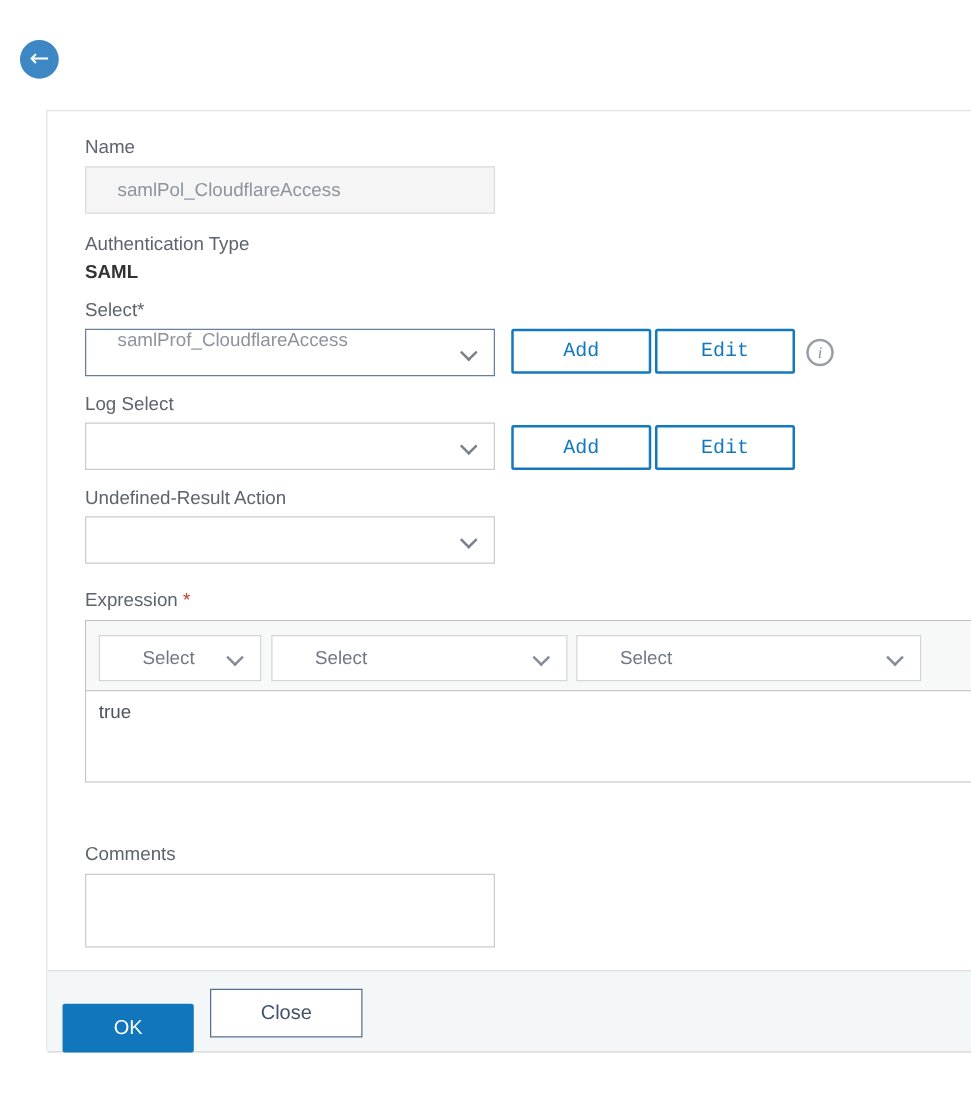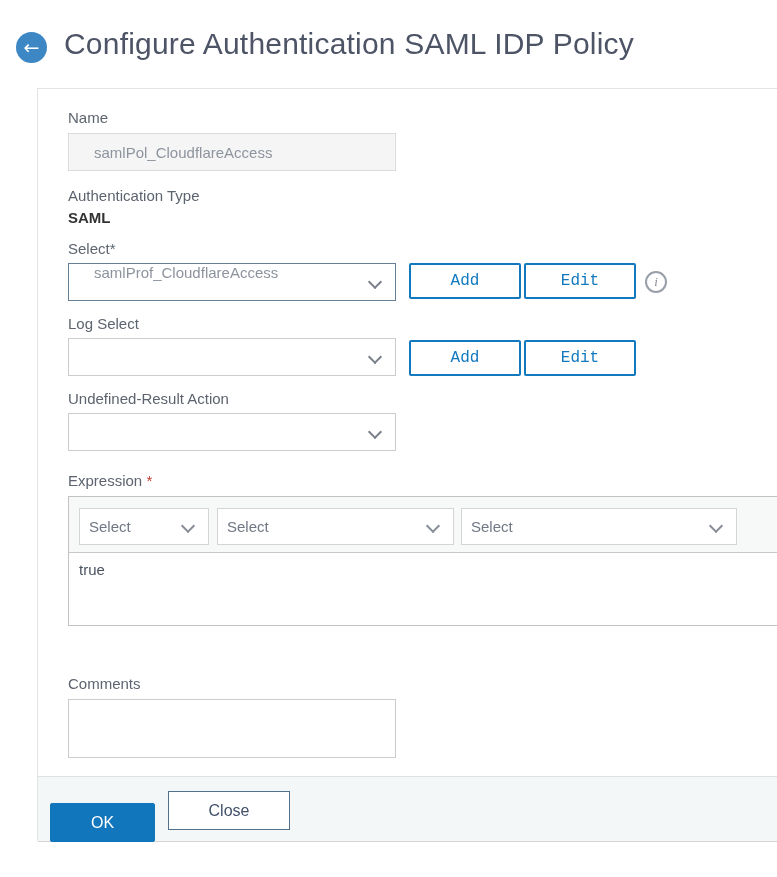--- a/index.html
+++ b/index.html
@@ -68,21 +68,21 @@
     position:absolute; left:30px; top:407px; width:760px; height:130px;
     border:1px solid #c2c2c2; background:#fff;
   }
   .expr-head {
     position:relative; height:56px; background:#f7f8f8;
     border-bottom:1px solid #c9c9c9;
   }
   .expr-select {
     position:absolute; top:11px; height:37px; background:#fff;
     border:1px solid #d5d5d5; font-size:15px; color:#707785;
-    display:flex; align-items:center; padding-left:9px; cursor:pointer;
+    display:flex; align-items:center; padding-left:34px; cursor:pointer;
   }
   .expr-select .chev { top:12px; border-color:#868d96; }
   .expr-body {
     width:100%; height:72px; border:none; resize:none; outline:none;
     font-family:"Liberation Sans", sans-serif; font-size:15px; color:#4b5260;
     padding:8px 10px; background:#fff;
   }
   .comments-area {
     position:absolute; left:30px; top:610px; width:328px; height:59px;
     border:1px solid #ccc; resize:none; outline:none; background:#fff;
@@ -110,21 +110,20 @@
   }
 </style>
 </head>
 <body>
 
 <div id="screen">
 
   <button class="back-btn">
     <span>←</span>
   </button>
-  <h1 class="page-title">Configure Authentication SAML IDP Policy</h1>
 
   <div class="panel">
 
     <div class="lbl" style="left:30px; top:20px;">Name</div>
     <div class="input-box disabled" style="left:30px; top:44px;text-align:right;">
       <span>samlPol_CloudflareAccess</span>
     </div>
 
     <div class="lbl" style="left:30px; top:98px;">Authentication Type</div>
     <div class="static-val" style="left:30px; top:120px;">SAML</div>

